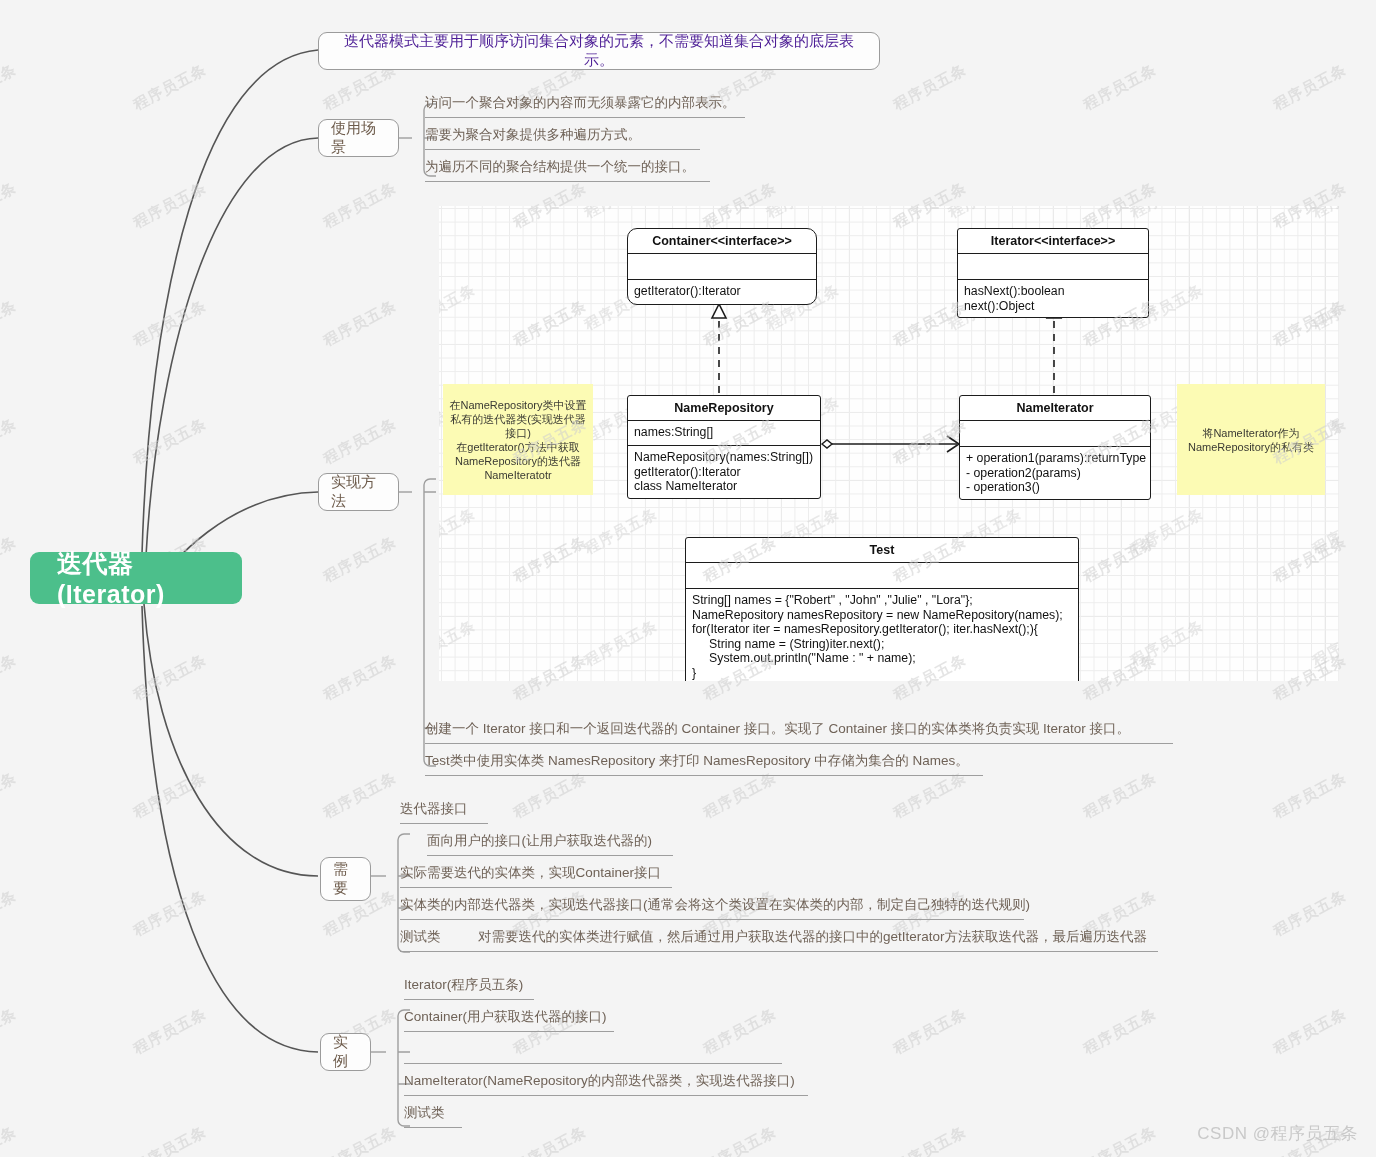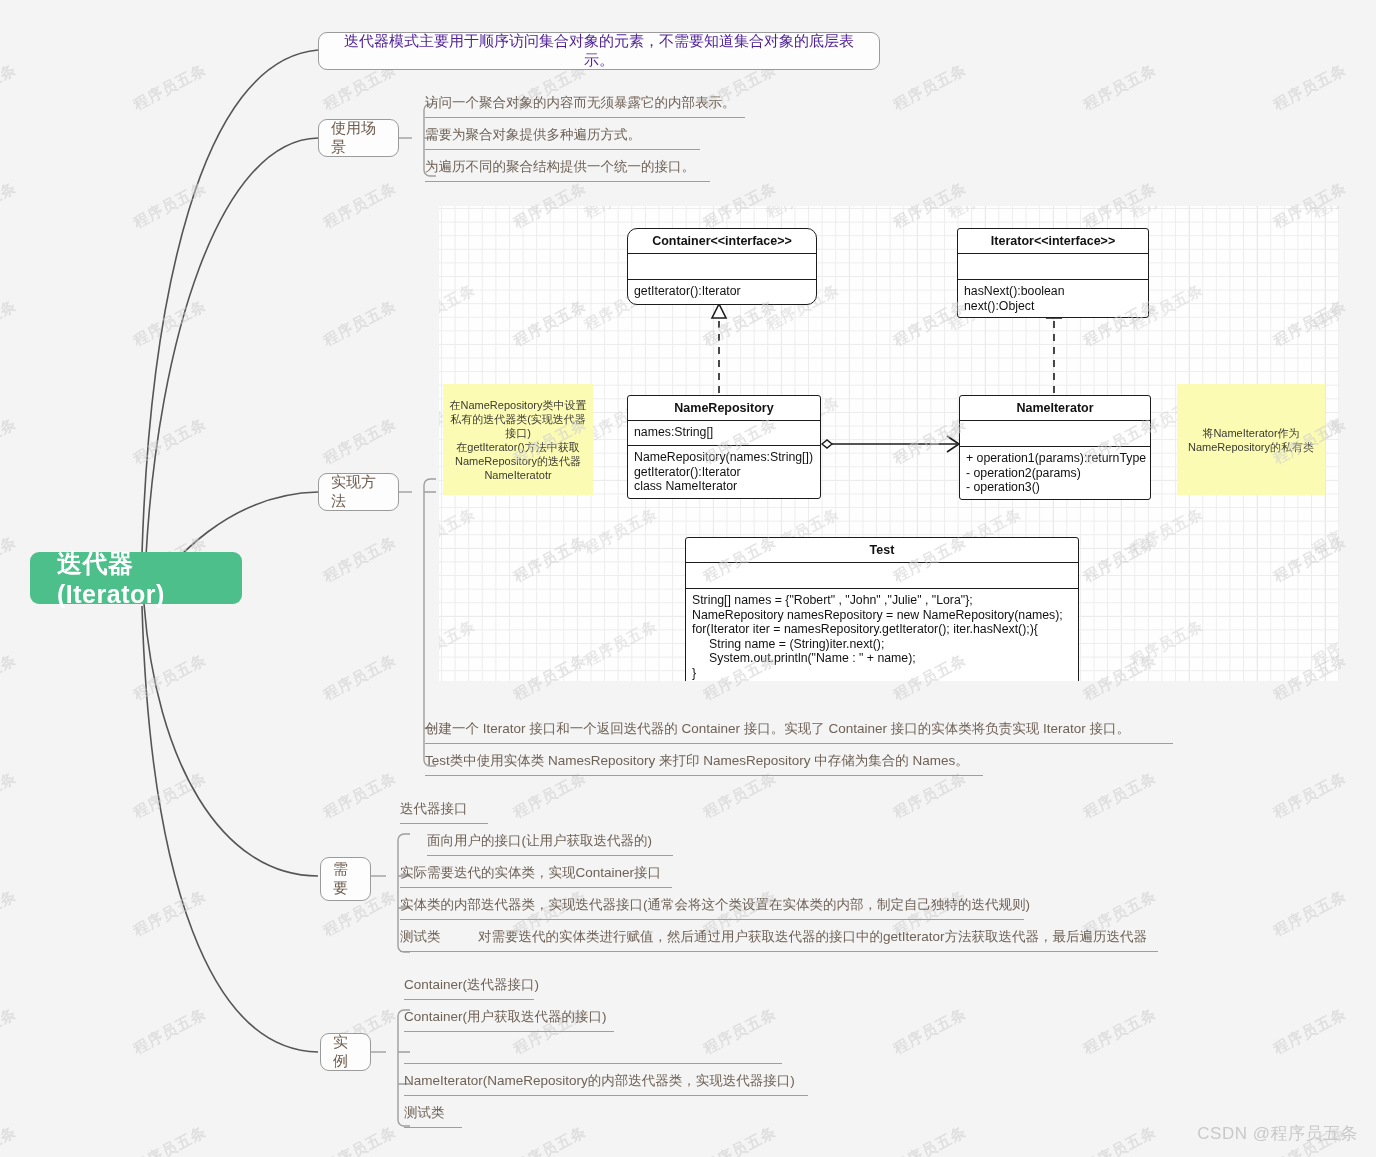--- a/index.html
+++ b/index.html
@@ -356,21 +356,21 @@
     <span>实体类的内部迭代器类，实现迭代器接口(通常会将这个类设置在实体类的内部，制定自己独特的迭代规则)</span>
     <span class="ul" style="width:624px;"></span>
   </div>
   <div class="leaf" style="left:400px;top:928px;width:758px;height:24px;white-space:pre;">
     <span style="white-space:pre;">测试类          对需要迭代的实体类进行赋值，然后通过用户获取迭代器的接口中的getIterator方法获取迭代器，最后遍历迭代器</span>
     <span class="ul" style="width:758px;"></span>
   </div>
 
   <div class="node branch" style="left:320px;top:1033px;width:51px;height:38px;">实例</div>
   <div class="leaf" style="left:404px;top:976px;width:130px;height:24px;">
-    <span>Container(迭代器接口)</span>
+    <span>Iterator(程序员五条)</span>
     <span class="ul" style="width:130px;"></span>
   </div>
   <div class="leaf" style="left:404px;top:1008px;width:210px;height:24px;">
     <span>Container(用户获取迭代器的接口)</span>
     <span class="ul" style="width:210px;"></span>
   </div>
   <div class="leaf" style="left:404px;top:1040px;width:378px;height:24px;">
     <span class="ul" style="width:378px;"></span>
   </div>
   <div class="leaf" style="left:404px;top:1072px;width:404px;height:24px;">

